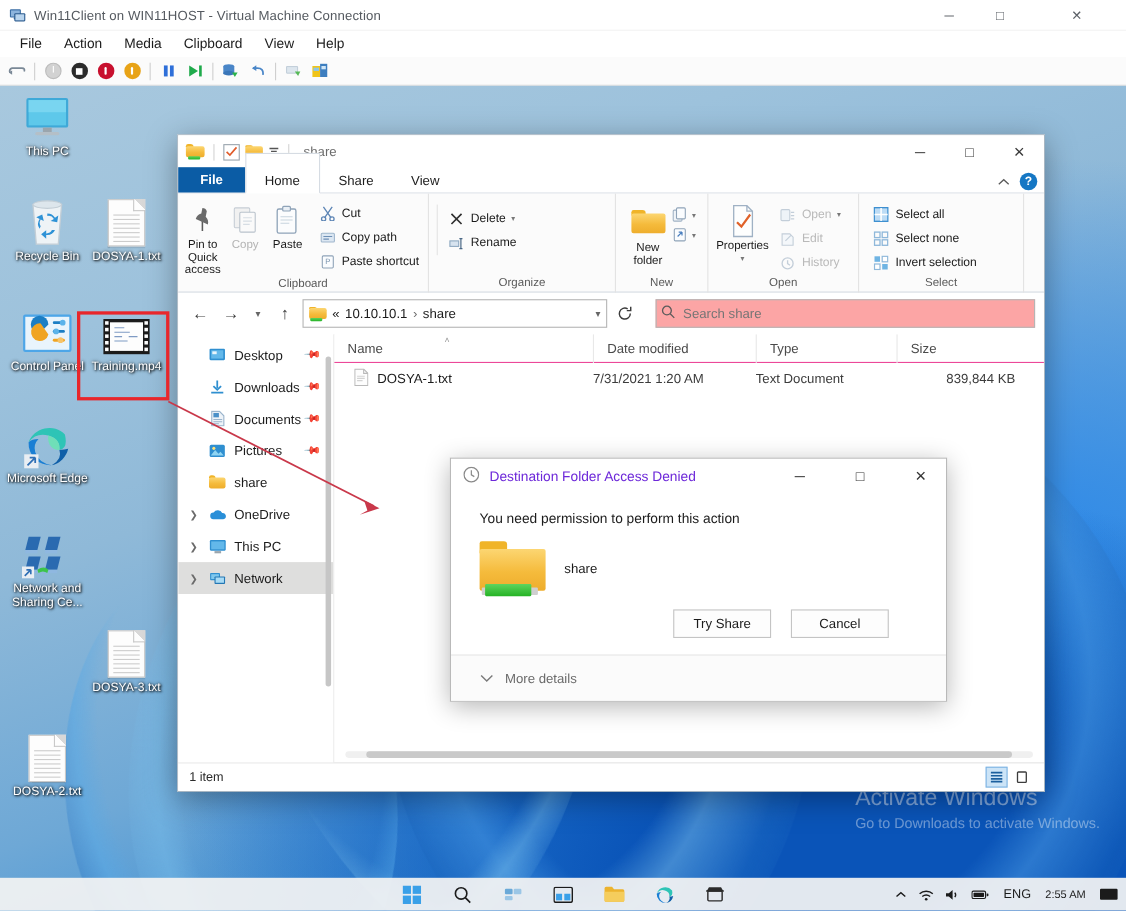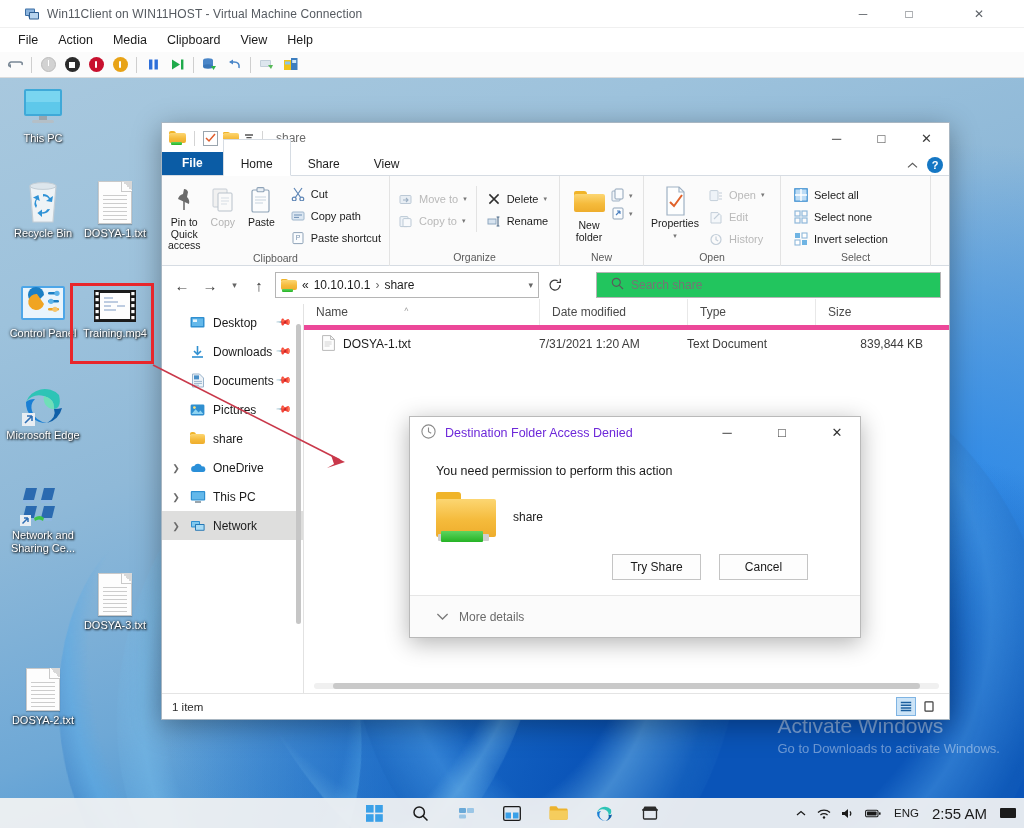--- a/index.html
+++ b/index.html
@@ -12,21 +12,20 @@
     -webkit-font-smoothing: antialiased;
   }
 
   
   #vm-window { position: absolute; inset: 0; background: #fff; }
 
   #vm-titlebar {
     position: absolute; top: 0; left: 0; width: 1024px; height: 28px;
     background: #ffffff; display: flex; align-items: center;
     border-bottom: 1px solid #f0f0f0;
-    padding-left: 16px;
   }
   #vm-title-icon { margin-left: 8px; width: 16px; height: 16px; position: relative; }
   #vm-title-text {
     margin-left: 7px; font-size: 12px; color: #555a60; letter-spacing: .1px;
   }
   .vmcaption { position: absolute; top: 0; height: 28px; width: 46px;
     display: flex; align-items: center; justify-content: center; color: #5d6268; }
   #vm-min { right: 138px; } #vm-max { right: 92px; } #vm-close { right: 22px; }
 
   #vm-menubar {
@@ -134,39 +133,39 @@
 
   #nav-bar { height: 38px; display: flex; align-items: center; padding: 0 8px; gap: 4px; background:#fff; }
   .navbtn { width: 24px; height: 24px; display: flex; align-items: center; justify-content: center;
     color: #3c3c3c; font-size: 15px; }
   .navbtn.small { width: 17px; font-size: 9px; color: #666; }
   #addrbar { flex: 1; height: 26px; border: 1px solid #b5b5b5; background: #fff;
     display: flex; align-items: center; padding: 0 5px; gap: 5px; max-width: 335px; }
   #addr-path { font-size: 12px; color: #1b1b1b; display: flex; align-items: center; gap: 5px; flex: 1; }
   #refresh { width: 24px; height: 24px; display: flex; align-items: center; justify-content: center;
     font-size: 13px; color: #444; }
-  #searchbar { width: 345px; height: 26px; border: 1px solid #b5b5b5; background: #22c55e;
-    display: flex; align-items: center; padding: 0 14px; gap: 7px; margin-left: 25px; }
+  #searchbar { width: 345px; height: 26px; border: 1px solid #b5b5b5; background: #fca5a5;
+    display: flex; align-items: center; padding: 0 4px; gap: 7px; margin-left: 12px; }
   #searchbar input { border: 0; outline: 0; font-size: 12px; color: #3d3d3d; width: 100%;
     font-family: "Liberation Sans", sans-serif; background: transparent; }
 
   #body-area { flex: 1; display: flex; min-height: 0; }
   #navpane { width: 141px; background: #fff; position: relative; overflow: hidden; padding-top: 4px; }
   .navitem { height: 29px; display: flex; align-items: center; font-size: 12px; color: #1b1b1b;
     padding-left: 8px; gap: 7px; position: relative; }
   .navitem.sel { background: #dededd; }
   .navitem .chev { width: 12px; font-size: 9px; color: #6b6b6b; text-align: center; }
   .navitem .nico { width: 17px; height: 17px; display: flex; align-items: center; justify-content: center; }
   .pin { position: absolute; right: 13px; font-size: 10px; color: #888; transform: rotate(45deg); }
   #nav-scrollbar { position: absolute; right: 2px; top: 20px; width: 5px; height: 300px;
     background: #c6c6c6; border-radius: 3px; }
   #nav-divider { width: 1px; background: #e2e2e2; }
 
   #filelist { flex: 1; display: flex; flex-direction: column; background: #fff; min-width: 0; }
-  #colhead { height: 26px; display: flex; align-items: flex-end; border-bottom: 5px solid #ec4899;
+  #colhead { height: 26px; display: flex; align-items: flex-start; border-bottom: 1px solid #ec4899;
     font-size: 12px; color: #4a4a4a; position: relative; }
   .col { padding-left: 12px; border-left: 1px solid #e8e8e8; height: 26px; display:flex; align-items:center; }
   .col:first-child { border-left: 0; }
   #sortmark { position: absolute; left: 100px; top: 1px; font-size: 8px; color: #999; }
   .frow { height: 28px; display: flex; align-items: center; font-size: 12px; color: #1b1b1b; }
   #hscroll { height: 14px; display: flex; align-items: center; padding: 0 10px; }
   #hscroll .track { flex: 1; height: 6px; background: #f0f0f0; border-radius: 3px; position: relative; }
   #hscroll .thumb { position: absolute; left: 3%; width: 94%; height: 6px; background: #c9c9c9; border-radius: 3px; }
 
   #statusbar { height: 26px; border-top: 1px solid #e4e4e4; display: flex; align-items: center;
@@ -225,21 +224,21 @@
   #taskbar {
     position: absolute; left: 0; bottom: 0; width: 1024px; height: 30px;
     background: rgba(243,243,243,.93); display: flex; align-items: center;
   }
   #tb-center { position: absolute; left: 50%; transform: translateX(-50%);
     display: flex; align-items: center; gap: 26px; }
   .tbi { width: 20px; height: 20px; display: flex; align-items: center; justify-content: center; }
   #tb-right { position: absolute; right: 8px; display: flex; align-items: center; gap: 13px; }
   #tray-icons { display: flex; align-items: center; gap: 10px; }
   #tb-lang { font-size: 11.5px; color: #1b1b1b; }
-  #tb-clock { font-size: 15px; color: #1b1b1b; line-height: 13px; text-align: center; }
+  #tb-clock { font-size: 10px; color: #1b1b1b; line-height: 13px; text-align: center; }
   #tb-notif { width: 16px; height: 10px; background: #1b1b1b; border-radius: 1px; }
 </style>
 </head>
 <body>
 
 <div id="vm-window">
 
   <div id="vm-titlebar">
     <span id="vm-title-icon">
       <svg width="16" height="16" viewBox="0 0 16 16">
@@ -711,42 +710,20 @@
               </span>
               <span>Paste shortcut</span>
             </div>
           </div>
         </div>
         <div class="gcap">Clipboard</div>
       </div>
 
       <div class="rgroup" style="width:170px">
         <div class="gbody" style="padding-top:10px">
-          <div class="smcol">
-            <div class="smbtn dim">
-              <span class="si">
-                <svg width="14" height="13" viewBox="0 0 14 13">
-                    <rect x="1" y="2.5" width="11" height="8" rx="1" fill="#e8eef4" stroke="#bcc9d6"></rect>
-                    <path d="M4 7 h5 M7 5 l2 2 -2 2" stroke="#9db0c4" stroke-width="1.1" fill="none"></path>
-                  </svg>
-              </span>
-              <span>Move to</span>
-              <span class="caret">▾</span>
-            </div>
-            <div class="smbtn dim">
-              <span class="si">
-                <svg width="14" height="13" viewBox="0 0 14 13">
-                    <rect x="1" y="1.6" width="8" height="10" rx="1" fill="#eef3f8" stroke="#bcc9d6"></rect>
-                    <rect x="4" y="3.6" width="8" height="8" rx="1" fill="#f8fafc" stroke="#bcc9d6"></rect>
-                  </svg>
-              </span>
-              <span>Copy to</span>
-              <span class="caret">▾</span>
-            </div>
-          </div>
           <div style="width:1px;height:46px;background:#e3e3e3;margin:0 4px"></div>
           <div class="smcol">
             <div class="smbtn">
               <span class="si">
                 <svg width="14" height="14" viewBox="0 0 14 14">
                     <path d="M2.4 2.4 L11.6 11.6 M11.6 2.4 L2.4 11.6" stroke="#2f2f2f" stroke-width="1.5"></path>
                   </svg>
               </span>
               <span>Delete</span>
               <span class="caret">▾</span>

